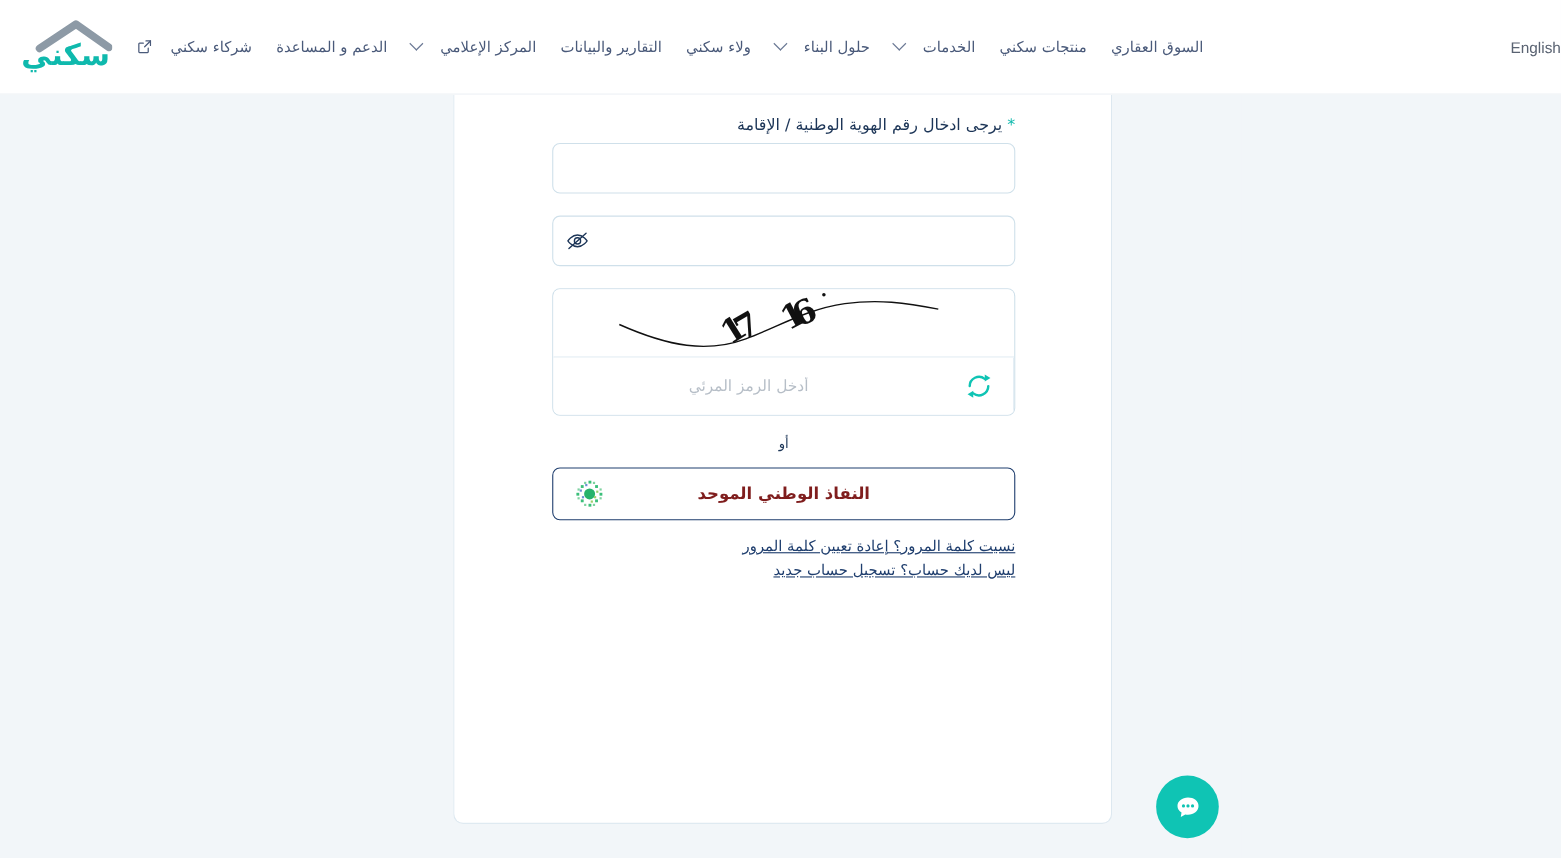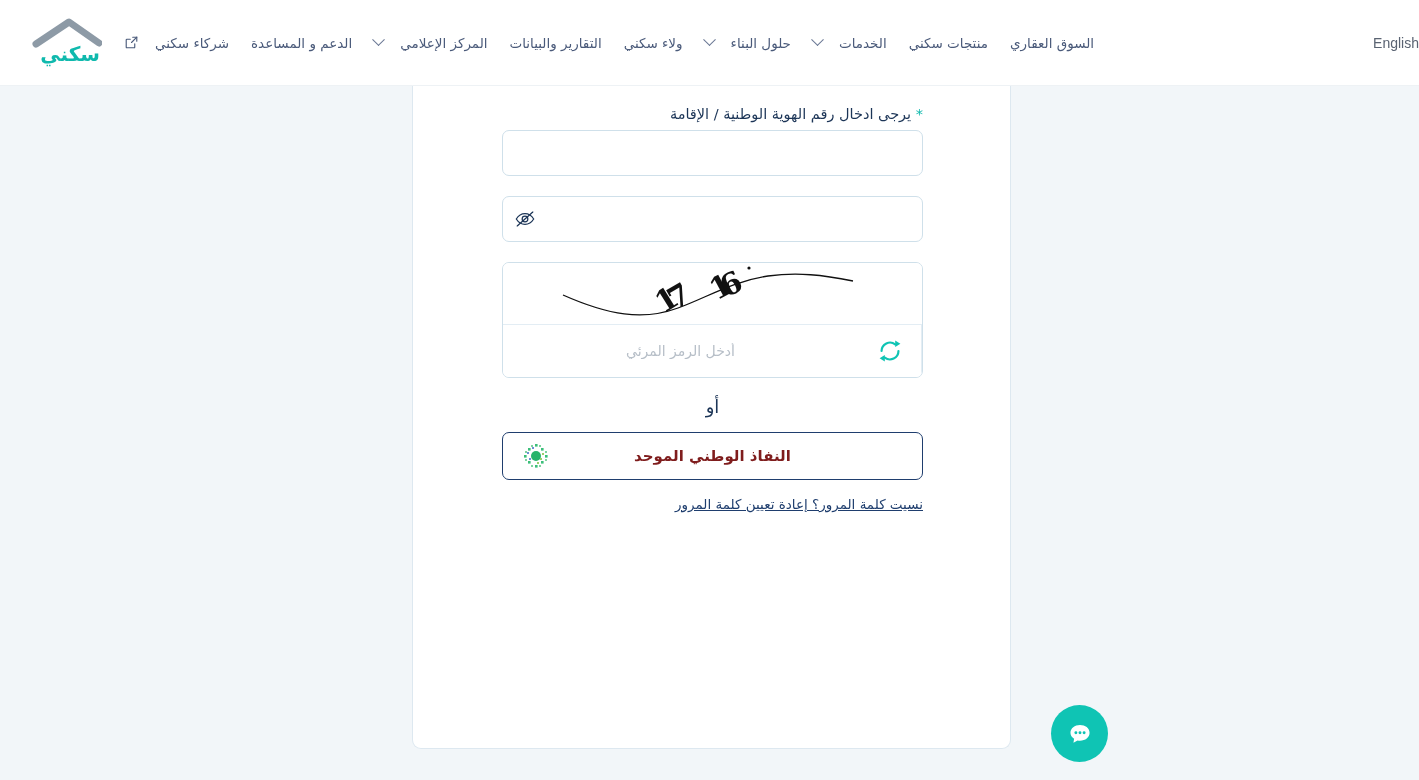--- a/index.html
+++ b/index.html
@@ -30,21 +30,21 @@
     display: flex;
     align-items: flex-end;
     margin-right: 12px;
     margin-left: 6px;
     padding-bottom: 4px;
   }
   .brand-logo-wrap { position: relative; width: 96px; height: 50px; }
   .brand-logo-text {
     position: absolute;
     bottom: 2px; right: 2px;
-    font-size: 20px;
+    font-size: 27px;
     font-weight: 700;
     color: #0fb9ad;
     letter-spacing: -1px;
     line-height: 1;
   }
 
   .nav-list {
     display: flex;
     flex-direction: row;
     align-items: center;
@@ -212,21 +212,21 @@
     color: #ffffff;
     border: none;
     border-radius: 7px;
     font-size: 15px;
     cursor: pointer;
     font-family: "DejaVu Sans", sans-serif;
   }
 
   .or-text {
     text-align: center;
-    font-size: 18px;
+    font-size: 12px;
     color: #1c3557;
     margin-top: 18px;
   }
 
   .nafath-btn {
     width: 421px;
     height: 48px;
     margin-top: 15px;
     background: #ffffff;
     border: 1.6px solid #1f3e6e;
@@ -435,20 +435,21 @@
                 <rect x="19" y="17" width="2" height="2"></rect>
               <rect x="16" y="21" width="2" height="2"></rect>
             </g>
           </svg>
         </span>
       </div>
 
       
       <div class="links">
         <div class="link-line">نسيت كلمة المرور؟ إعادة تعيين كلمة المرور</div>
+        <div class="link-line">ليس لديك حساب؟ تسجيل حساب جديد</div>
       </div>
 
     </div>
   </div>
 
   <button class="chat-fab">
     <svg width="30" height="30" viewBox="0 0 32 32">
       <path d="M16 6.5c-5.6 0-10.2 3.6-10.2 8.1 0 2.6 1.5 4.9 3.9 6.4l-.7 4.3 4.4-2.4c.8.15 1.7.2 2.6.2 5.6 0 10.2-3.6 10.2-8.5S21.6 6.5 16 6.5z" fill="#ffffff"></path>
       <circle cx="11.6" cy="14.6" r="1.55" fill="#0fc4b4"></circle>
       <circle cx="16" cy="14.6" r="1.55" fill="#0fc4b4"></circle>

